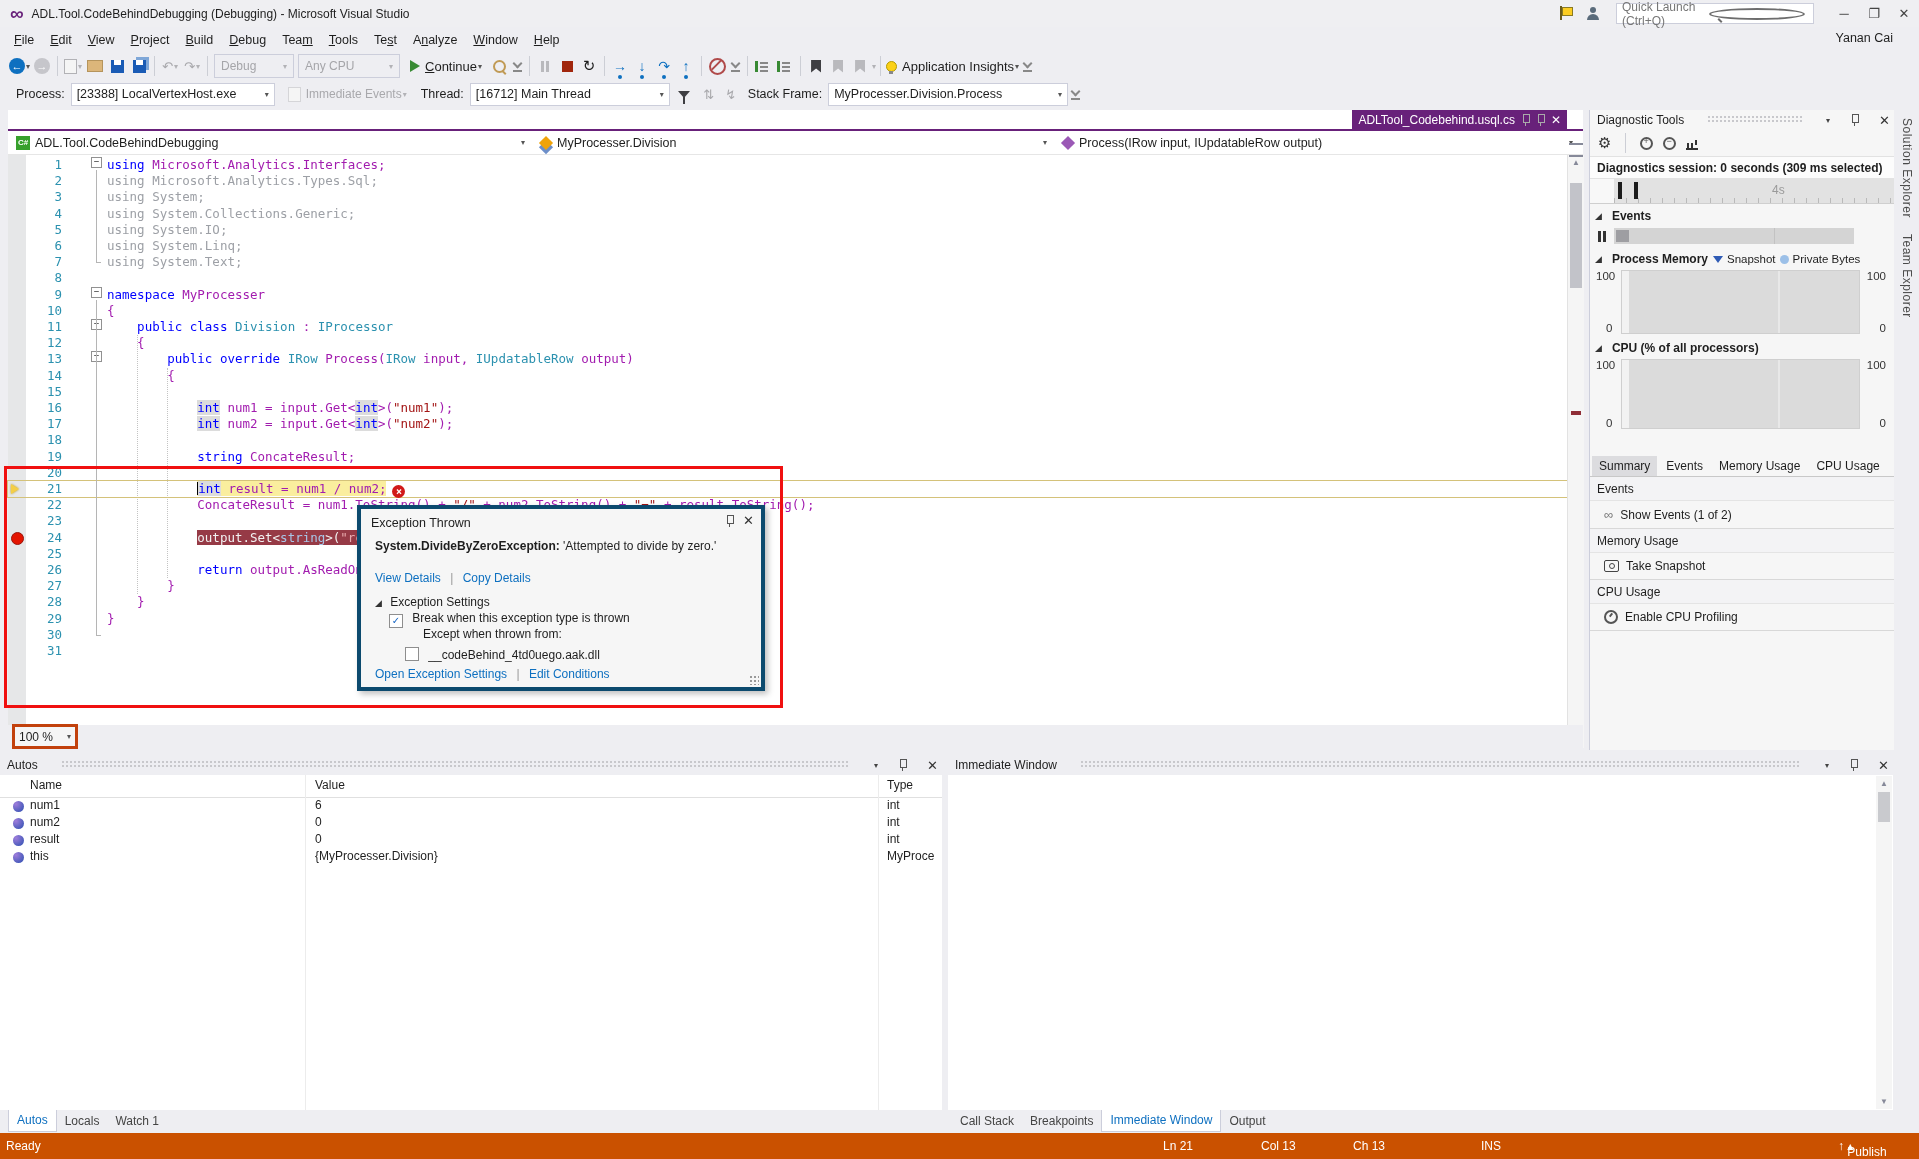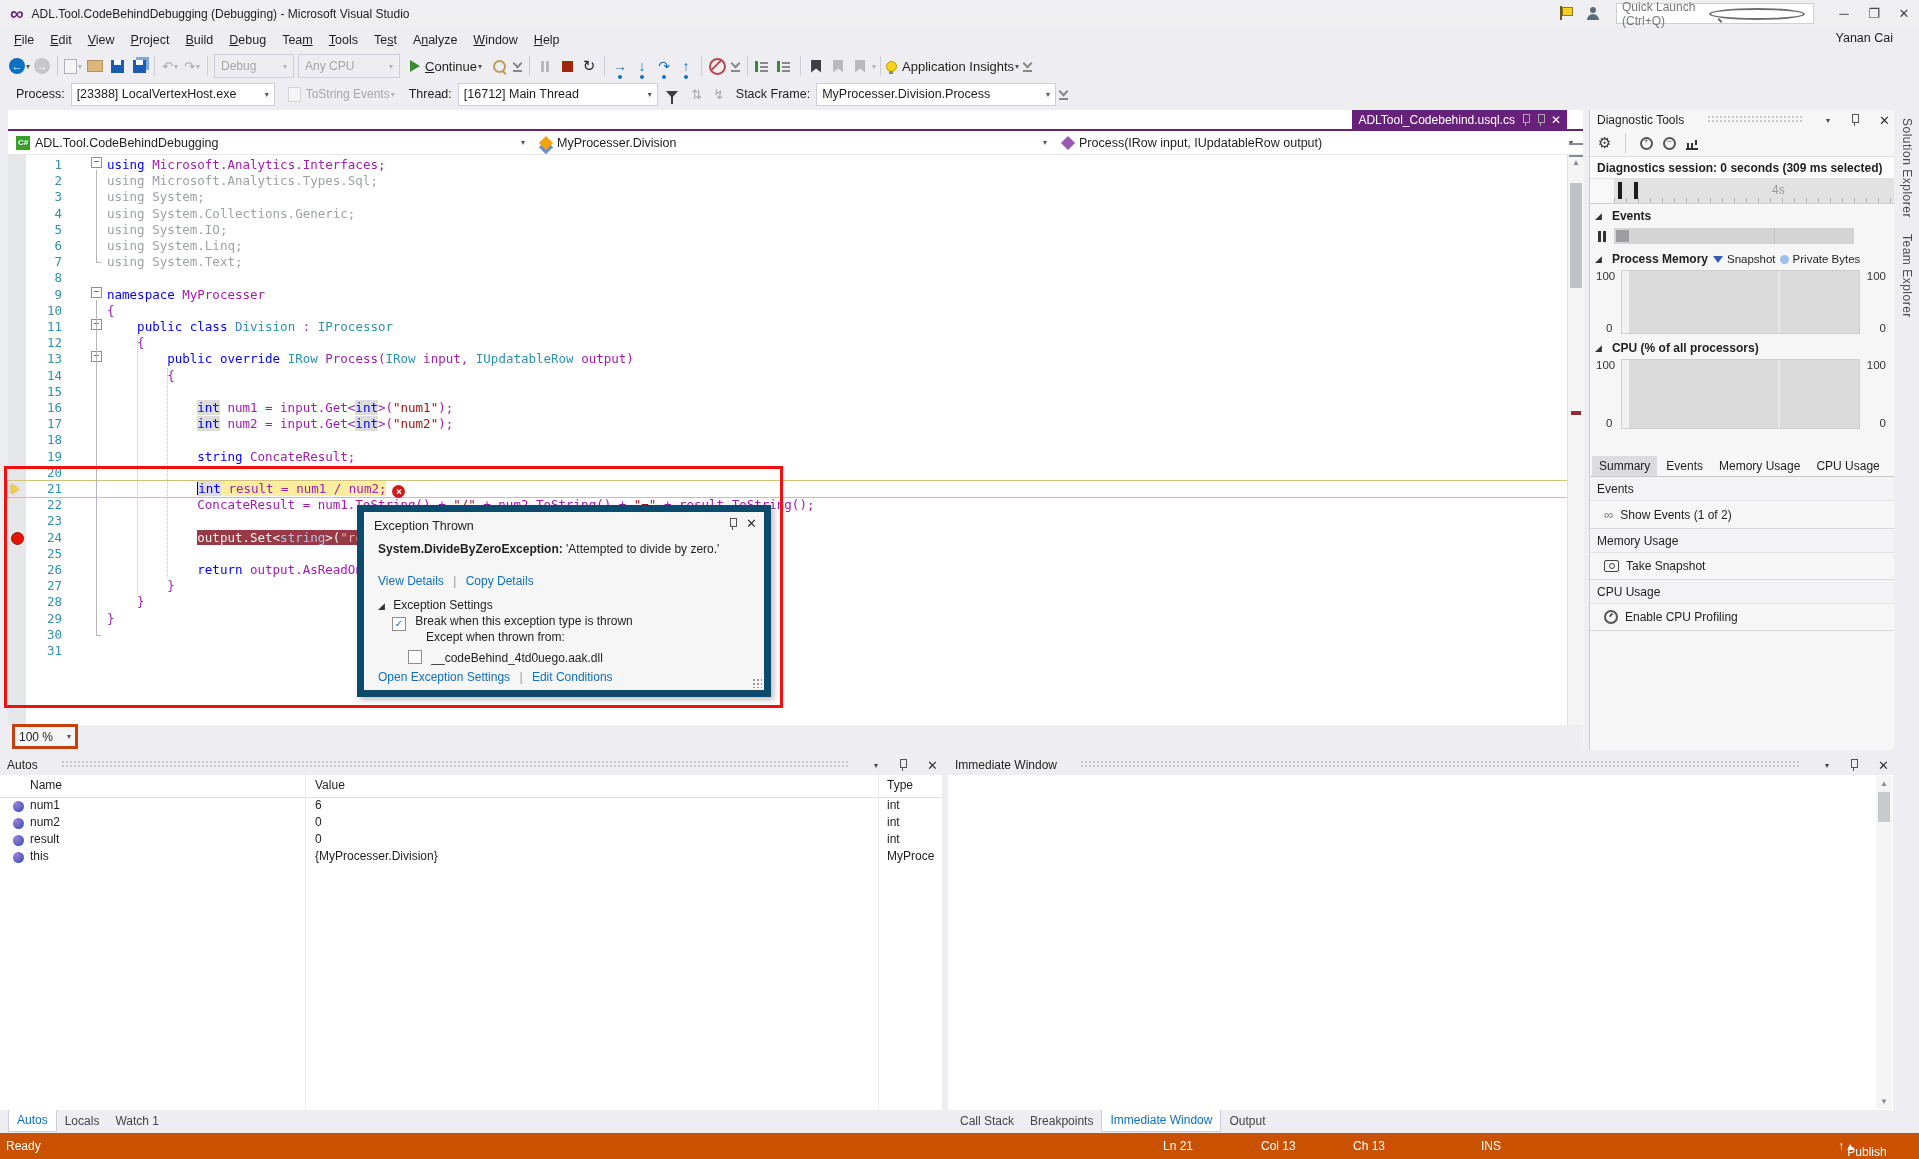--- a/index.html
+++ b/index.html
@@ -108,21 +108,21 @@
   .err-icon{display:inline-block;width:13px;height:13px;border-radius:50%;background:#d11919;color:#fff;font-size:10px;font-weight:bold;text-align:center;line-height:13px;margin-left:6px;vertical-align:-2px;}
   #vscroll{position:absolute;left:1559px;top:45px;width:16px;height:593px;background:#f5f5f5;border-left:1px solid #e2e2e2;}
   .scroll-arrow{width:16px;height:15px;color:#868999;font-size:8px;text-align:center;line-height:15px;}
   #vthumb{position:absolute;left:2px;top:28px;width:12px;height:105px;background:#c2c3c9;}
   #bpmark{position:absolute;left:3px;top:256px;width:10px;height:4px;background:#8f2d36;}
   #splith{position:absolute;left:1px;top:-12px;width:14px;height:10px;border-top:2px solid #868999;border-bottom:2px solid #868999;}
   #zoomrow{position:absolute;left:0;top:615px;width:1575px;height:23px;background:#eeeef2;display:flex;align-items:center;}
   #zoomsel{width:52px;height:19px;background:#f5f5f5;border:3px solid #c2410c;margin-left:4px;display:flex;align-items:center;justify-content:space-between;padding:0 4px;font-size:12px;}
 
   
-  #popup{left:357px;top:505px;width:400px;height:178px;background:#f6f6f6;border:7px solid #0c4a6e;box-shadow:3px 3px 6px rgba(0,0,0,.25);z-index:40;font-size:12px;}
+  #popup{left:357px;top:505px;width:400px;height:178px;background:#f6f6f6;border:4px solid #0c4a6e;box-shadow:3px 3px 6px rgba(0,0,0,.25);z-index:40;font-size:12px;}
   #popup .ptitle{position:absolute;left:10px;top:7px;font-size:12.5px;}
   .icon-pin{width:9px;height:12px;position:relative;}
   .icon-pin:before{content:"";position:absolute;left:2px;top:0;width:5px;height:7px;border:1px solid #555;}
   .icon-pin:after{content:"";position:absolute;left:4px;top:8px;width:1px;height:4px;background:#555;}
   .pclose{color:#333;font-size:13px;}
   .plink{color:#0e70c0;}
   .plinksep{color:#999;margin:0 6px;}
   .cb{display:inline-block;width:12px;height:12px;border:1px solid #8e8e8e;background:#fff;text-align:center;line-height:11px;font-size:10px;color:#1464c4;vertical-align:-2px;margin-right:6px;}
   .tri-exp{font-size:9px;color:#333;margin-right:5px;}
   .grip{position:absolute;right:2px;bottom:2px;width:10px;height:10px;
@@ -338,21 +338,21 @@
 
 <div class="abs" id="dbgrow">
   <span class="lbl">Process:</span>
   <span class="combo" style="width:192px;">
       <span>[23388] LocalVertexHost.exe</span>
       <span class="caret">▾</span>
     </span>
   <span class="tbtn gray" style="margin-left:10px;">
       <span class="newicon" style="border-color:#d5d5d8;"></span>
     </span>
-  <span class="gray">ToString Events</span>
+  <span class="gray">Immediate Events</span>
   <span class="caret dis">▾</span>
   <span class="lbl" style="margin-left:14px;">Thread:</span>
   <span class="combo" style="width:188px;">
       <span>[16712] Main Thread</span>
       <span class="caret">▾</span>
     </span>
   <span class="funnel"></span>
   <span class="tbtn gray">⇅</span>
   <span class="tbtn gray">↯</span>
   <span class="lbl">Stack Frame:</span>

